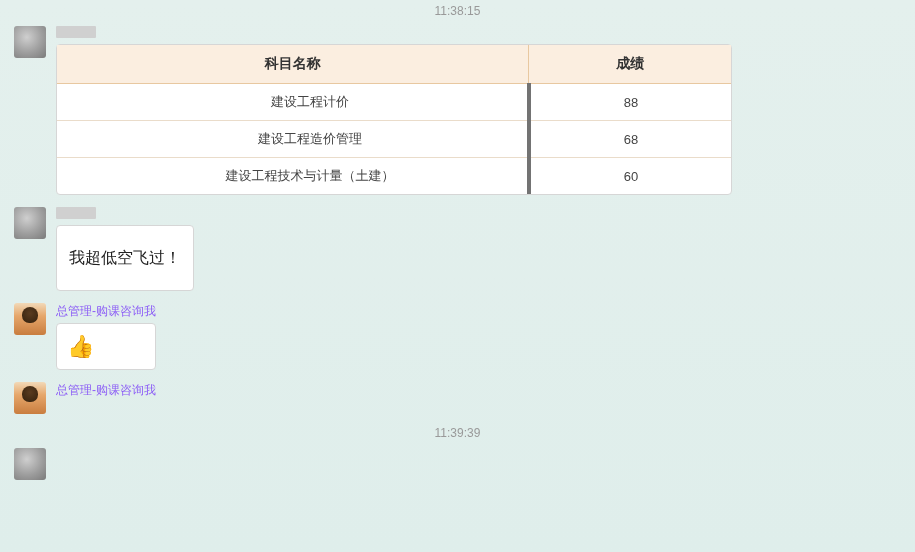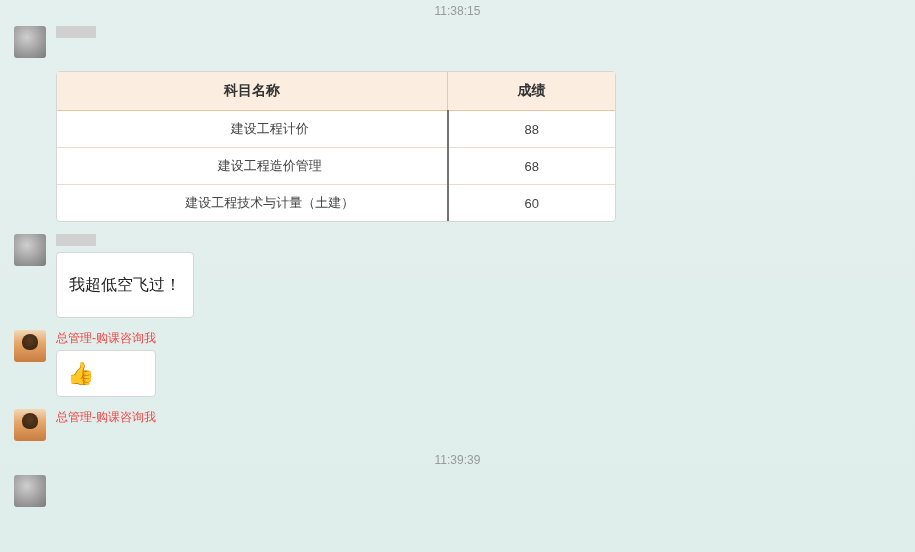--- a/index.html
+++ b/index.html
@@ -43,21 +43,21 @@
     content: "";
     position: absolute;
     top: 4px; left: 8px;
     width: 16px; height: 16px;
     background: radial-gradient(circle at 50% 40%, #5a3b1f 0%, #3b2611 80%);
     border-radius: 50% 50% 45% 45%;
   }
   .msg-body { display: flex; flex-direction: column; }
   .sender {
     font-size: 12px;
-    color: #ef4444;
+    color: #8b5cf6;
     margin-bottom: 3px;
   }
   .bubble {
     background: #fff;
     border: 1px solid #d6d6d6;
     border-radius: 4px;
     padding: 20px 12px;
     max-width: 600px;
     font-size: 16px;
     color: #222;
@@ -65,22 +65,21 @@
     display: inline-block;
   }
   .bubble.emoji {
     padding: 6px 10px;
     font-size: 22px;
   }
   .table-bubble {
     background: #fff;
     border: 1px solid #d6d6d6;
     border-radius: 4px;
-    width: 560px;
-    margin-top: 27px;
+    width: 676px;
   }
   table.score {
     width: 100%;
     border-collapse: collapse;
   }
   table.score th {
     background: #fbeee0;
     color: #333;
     font-weight: bold;
     font-size: 14px;
@@ -92,21 +91,21 @@
     width: 70%;
   }
   table.score td {
     text-align: center;
     padding: 9px 0;
     font-size: 13px;
     color: #444;
     border-top: 1px solid #eadcca;
   }
   table.score td:first-child {
-    border-right: 2px solid #737373;
+    border-right: 4px solid #737373;
     padding-left: 36px;
   }
   .redacted {
     background: #d0d0d0;
     color: transparent;
     width: 40px;
     height: 12px;
     display: inline-block;
     border-radius: 1px;
   }

